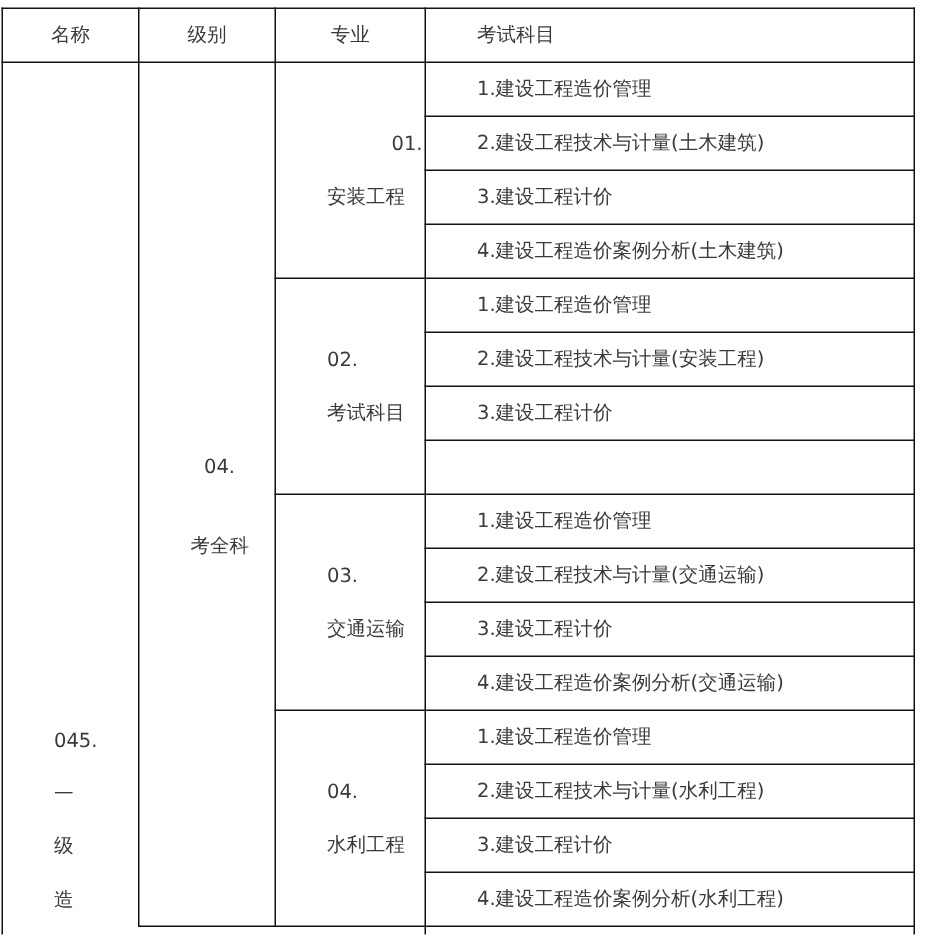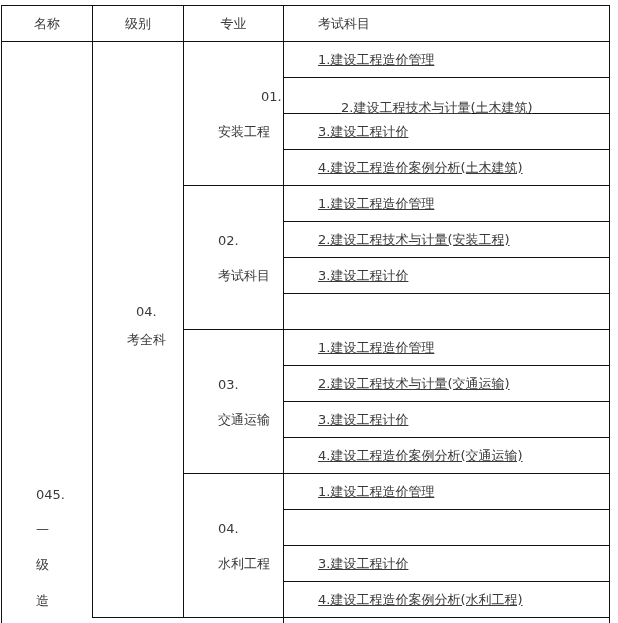--- a/index.html
+++ b/index.html
@@ -2,21 +2,21 @@
 <html><head>
 <meta charset="utf-8">
 <style>
   html, body { margin: 0; padding: 0; background: #ffffff; }
   body { width: 618px; height: 623px; overflow: hidden; position: relative;
          font-family: "DejaVu Sans", "Liberation Sans", sans-serif; color: #333333; }
   .wrap { position: absolute; left: 0; top: 0; width: 618px; height: 535px; }
   .line { position: absolute; background: #111111; }
   .txt { position: absolute; font-size: 13px; line-height: 16px; white-space: nowrap; color: #3a3a3a; text-align: center; }
   .hdr { text-align: center; }
-  .subj { left: 318px; text-decoration: underline; }
+  .subj { left: 318px; }
 </style>
 </head>
 <body>
 
 <div class="wrap">
 
   <div class="line" style="left:1px;top:5px;width:1px;height:618px;"></div>
   <div class="line" style="left:92px;top:5px;width:1px;height:613px;"></div>
   <div class="line" style="left:183px;top:5px;width:1px;height:613px;"></div>
   <div class="line" style="left:283px;top:5px;width:1px;height:618px;"></div>
@@ -46,41 +46,42 @@
   <div class="txt hdr" style="left:93px;width:90px;top:16px;">级别</div>
   <div class="txt hdr" style="left:184px;width:99px;top:16px;">专业</div>
   <div class="txt" style="left:318px;top:16px;">考试科目</div>
 
   <div class="txt" style="left:36px;top:487px;">045.</div>
   <div class="txt" style="left:36px;top:521px;">—</div>
   <div class="txt" style="left:36px;top:557px;">级</div>
   <div class="txt" style="left:36px;top:593px;">造</div>
 
   <div class="txt" style="left:136px;top:304px;">04.</div>
-  <div class="txt" style="left:127px;top:332px;font-family:Liberation Serif, serif;">考全科</div>
+  <div class="txt" style="left:127px;top:356px;font-family:Liberation Serif, serif;">考全科</div>
 
   <div class="txt" style="left:218px;top:89px;margin-left:43px;">01.</div>
   <div class="txt" style="left:218px;top:124px;">安装工程</div>
   <div class="txt" style="left:218px;top:233px;">02.</div>
   <div class="txt" style="left:218px;top:268px;">考试科目</div>
   <div class="txt" style="left:218px;top:377px;">03.</div>
   <div class="txt" style="left:218px;top:412px;">交通运输</div>
   <div class="txt" style="left:218px;top:521px;">04.</div>
   <div class="txt" style="left:218px;top:556px;">水利工程</div>
 
   <div class="txt subj" style="top:52px;">1.建设工程造价管理</div>
-  <div class="txt subj" style="top:100px;margin-left:23px;">2.建设工程技术与计量(土木建筑)</div>
+  <div class="txt subj" style="top:88px;">2.建设工程技术与计量(土木建筑)</div>
   <div class="txt subj" style="top:124px;">3.建设工程计价</div>
   <div class="txt subj" style="top:160px;">4.建设工程造价案例分析(土木建筑)</div>
 
   <div class="txt subj" style="top:196px;">1.建设工程造价管理</div>
   <div class="txt subj" style="top:232px;">2.建设工程技术与计量(安装工程)</div>
   <div class="txt subj" style="top:268px;">3.建设工程计价</div>
 
   <div class="txt subj" style="top:340px;">1.建设工程造价管理</div>
   <div class="txt subj" style="top:376px;">2.建设工程技术与计量(交通运输)</div>
   <div class="txt subj" style="top:412px;">3.建设工程计价</div>
   <div class="txt subj" style="top:448px;">4.建设工程造价案例分析(交通运输)</div>
 
   <div class="txt subj" style="top:484px;">1.建设工程造价管理</div>
+  <div class="txt subj" style="top:520px;">2.建设工程技术与计量(水利工程)</div>
   <div class="txt subj" style="top:556px;">3.建设工程计价</div>
   <div class="txt subj" style="top:592px;">4.建设工程造价案例分析(水利工程)</div>
 </div>
 
 </body></html>

